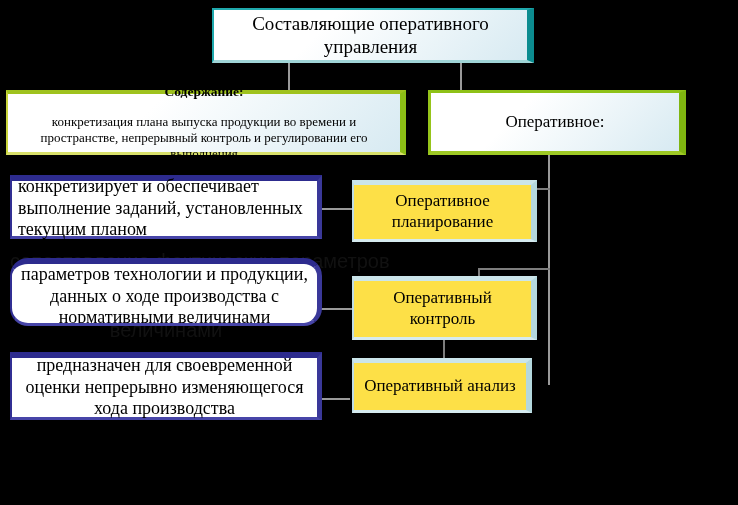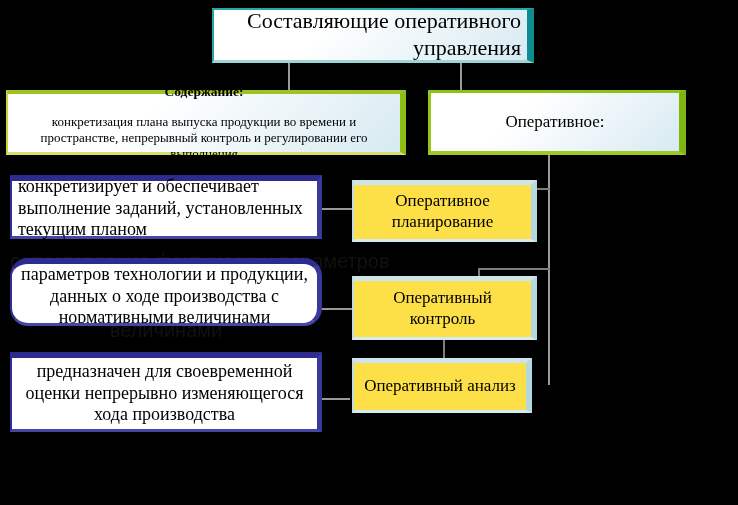--- a/index.html
+++ b/index.html
@@ -31,22 +31,21 @@
   }
   .box .txt { width: 100%; padding: 0 6px; box-sizing: border-box; }
 
   
   .teal {
     border: 2px solid #1fa9ad;
     border-right-width: 7px;
     border-right-color: #0c8c90;
     border-bottom-width: 3px;
     border-bottom-color: #9fd4d6;
-    font-size: 22px;
-    text-align: right;
+    font-size: 19px;
   }
 
   
   .olive {
     border: 2px solid #c9d43a;
     border-top-width: 4px;
     border-top-color: #9fc21e;
     border-right-width: 6px;
     border-right-color: #8cbe16;
     border-bottom-width: 3px;
@@ -162,21 +161,21 @@
   </div>
 
   <div class="overflow-box overflow-dark" style="left:10px; top:249px; width:312px;">сопоставление фактических параметров</div>
 
   <div class="box navy" style="left:10px; top:258px; width:312px; height:68px; overflow:hidden;border-radius:18px;">
     <span class="txt" style="position:relative; top:-8px;">сопоставление фактических параметров технологии и продукции, данных о ходе производства с нормативными величинами</span>
   </div>
 
   <div class="overflow-box overflow-dark" style="left:10px; top:318px; width:312px;">величинами</div>
 
-  <div class="box navy" style="left:10px; top:352px; width:312px; height:80px;">
+  <div class="box navy" style="left:10px; top:352px; width:312px; height:68px;">
     <span class="txt">предназначен для своевременной оценки непрерывно изменяющегося хода производства</span>
   </div>
 
   <div class="box pale" style="left:352px; top:180px; width:185px; height:62px;">
     <span class="txt">Оперативное планирование</span>
   </div>
 
   <div class="box pale" style="left:352px; top:276px; width:185px; height:64px;">
     <span class="txt">Оперативный контроль</span>
   </div>

